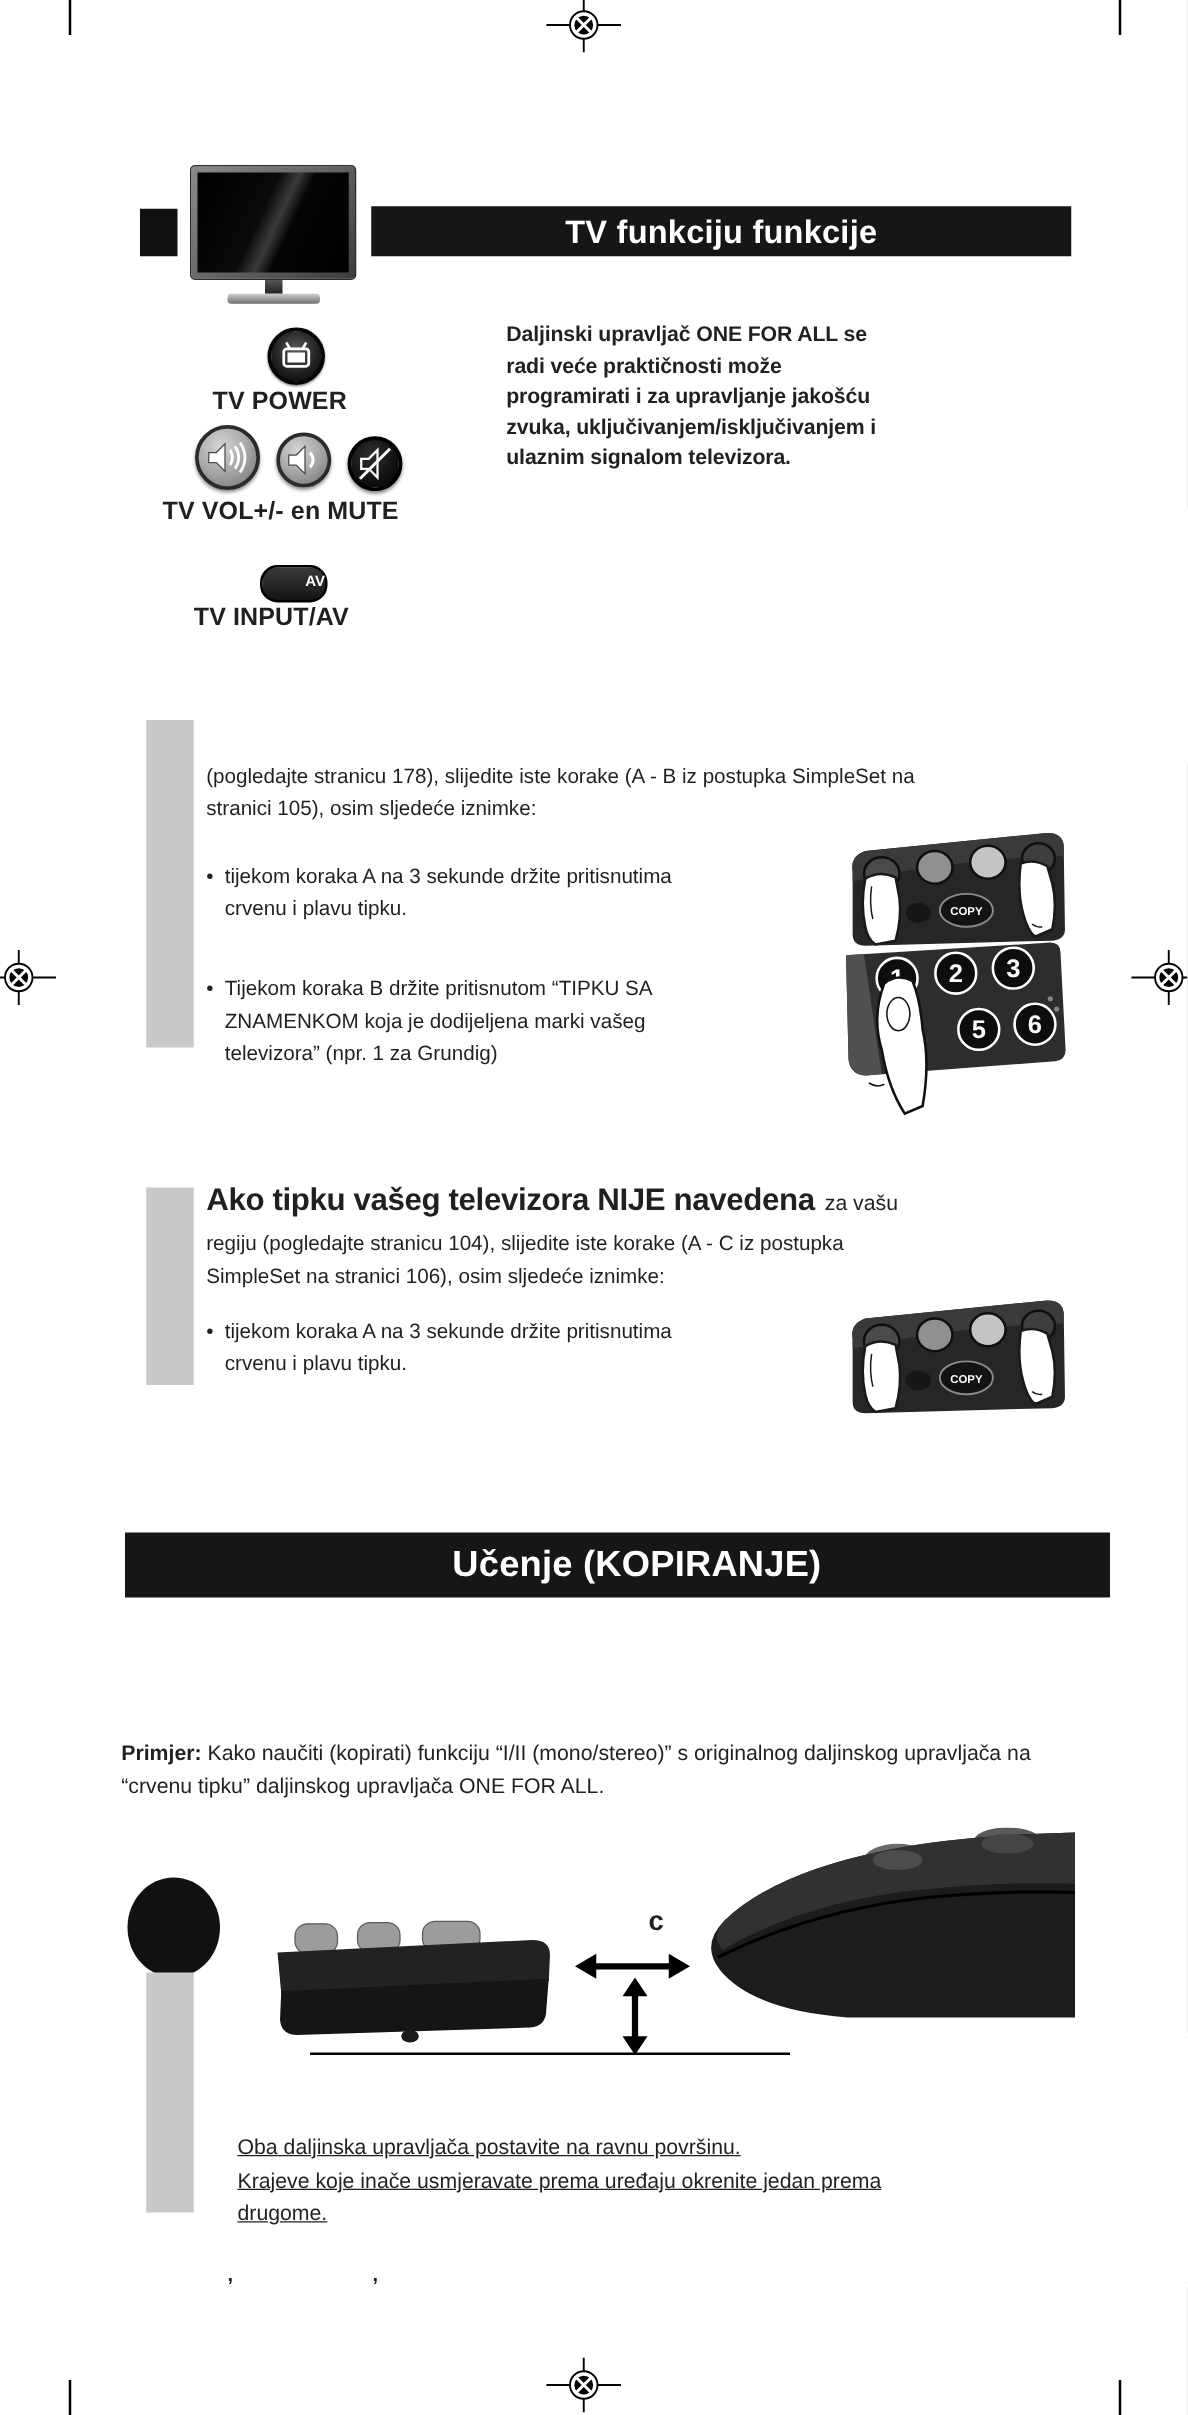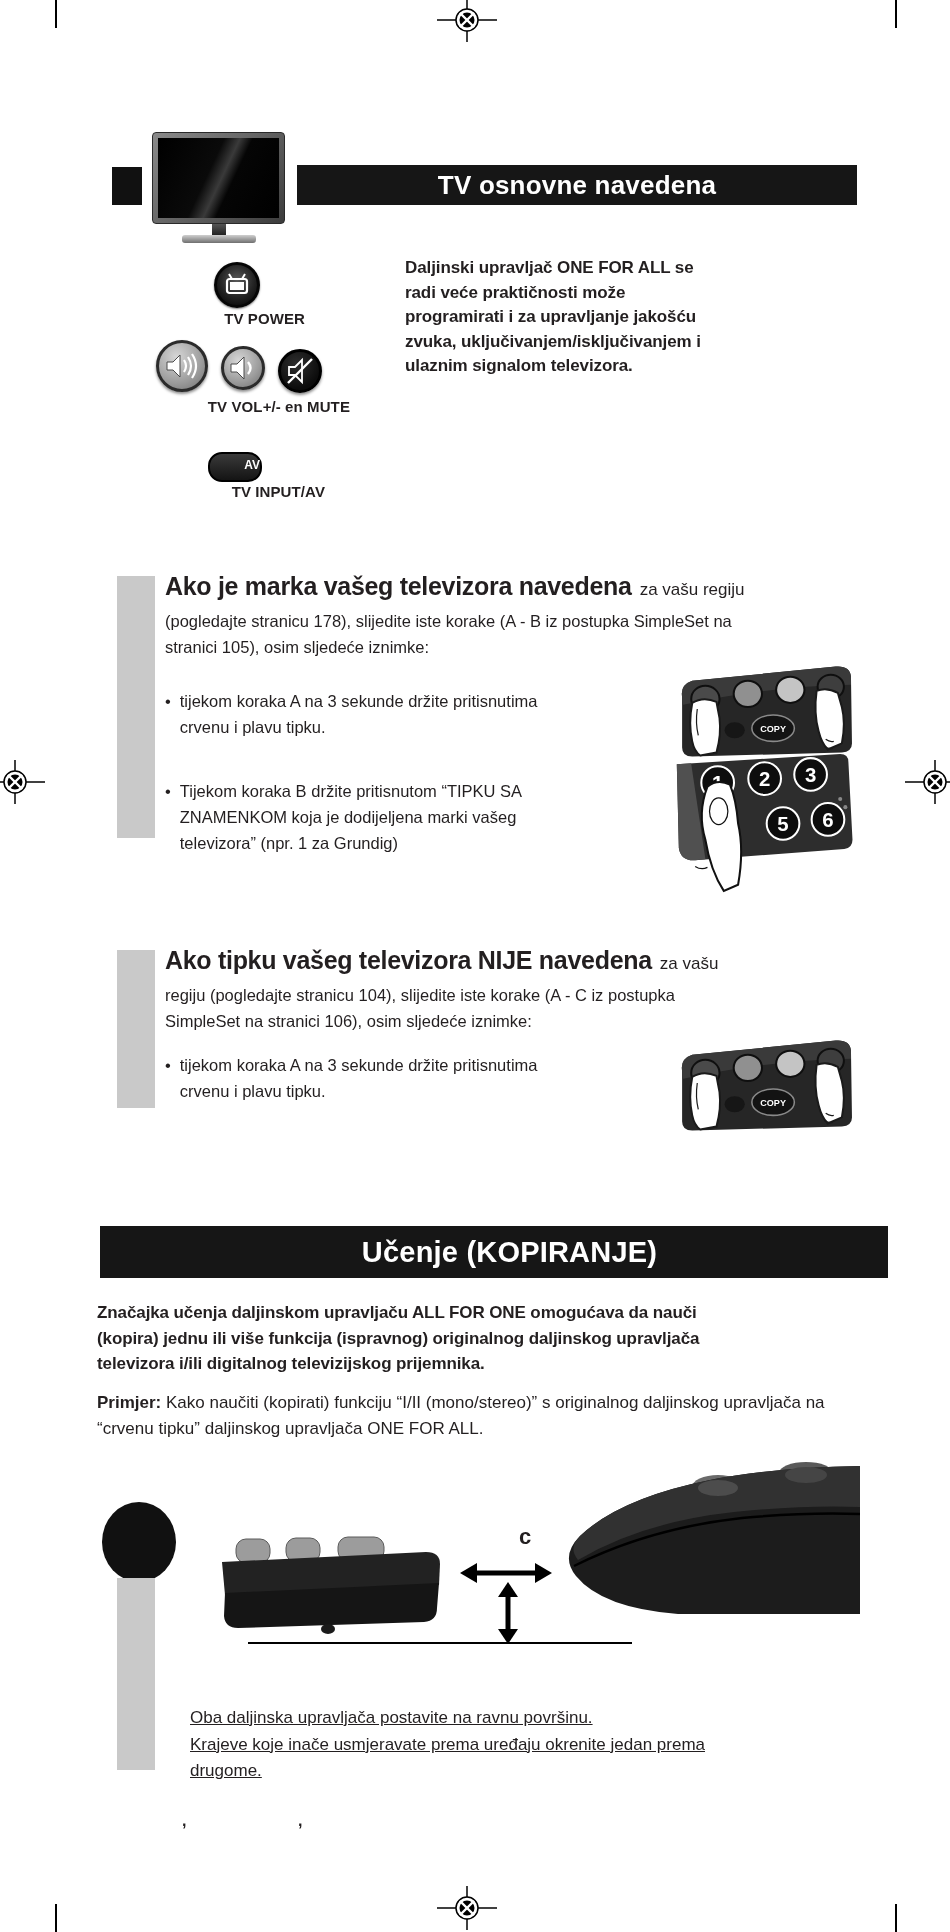--- a/index.html
+++ b/index.html
@@ -21,21 +21,21 @@
   .tv-frame{width:133px;height:92px;background:linear-gradient(135deg,#8a8a8a,#3c3c3c);border:1px solid #2a2a2a;border-radius:4px;padding:5px;box-sizing:border-box;}
   .tv-screen{width:100%;height:100%;background:linear-gradient(115deg,#000 0%,#0a0a0a 42%,#3a3a3a 52%,#050505 60%,#000 100%);}
   .tv-neck{width:14px;height:11px;background:linear-gradient(#555,#222);}
   .tv-base{width:74px;height:8px;background:linear-gradient(#cfcfcf,#6f6f6f);border-radius:3px;}
   
   .btn-round{border-radius:50%;display:flex;align-items:center;justify-content:center;box-sizing:border-box;}
   .btn-power{background:radial-gradient(circle at 50% 38%,#5a5a5a 0%,#222 55%,#000 100%);border:3px solid #060606;box-shadow:0 1px 2px rgba(0,0,0,.5);}
   .btn-vol{background:radial-gradient(circle at 38% 30%,#d6d6d6 0%,#9c9c9c 60%,#6f6f6f 100%);border:3px solid #2b2b2b;box-shadow:0 2px 3px rgba(0,0,0,.45);}
   .btn-mute{background:radial-gradient(circle at 40% 32%,#2e2e2e 0%,#0c0c0c 70%);border:3px solid #000;box-shadow:0 2px 3px rgba(0,0,0,.45);}
   .btn-av{background:linear-gradient(#3a3a3a,#141414);border:2px solid #000;border-radius:14px;color:#fff;font-weight:bold;font-size:12px;text-align:right;line-height:23px;}
-  .btn-label{font-weight:bold;font-size:15px;text-align:right;letter-spacing:.1px;}
+  .btn-label{font-weight:bold;font-size:20px;text-align:left;letter-spacing:.1px;}
   
   .intro-bold{font-size:17px;font-weight:bold;line-height:24.5px;letter-spacing:-.1px;}
   .sec-head-b{font-size:25px;font-weight:bold;letter-spacing:-.3px;}
   .sec-head-s{font-size:17px;font-weight:normal;margin-left:8px;}
   .body-txt{font-size:16.5px;line-height:26px;}
   .bullet-row{display:flex;gap:9px;font-size:16.5px;line-height:26px;}
   .bullet-mark{flex:0 0 auto;}
   .learn-intro{font-size:17px;font-weight:bold;line-height:25.5px;letter-spacing:-.1px;}
   .example{font-size:17px;line-height:26px;}
   .example b{font-weight:bold;}
@@ -90,21 +90,21 @@
   <div class="abs" style="left:112px;top:167px;width:30px;height:38px;background:#111;"></div>
 
   <div class="abs" style="left:152px;top:132px;width:133px;">
     <div class="tv-frame">
         <div class="tv-screen"></div>
       </div>
     <div class="tv-neck" style="margin:0 auto;"></div>
     <div class="tv-base" style="margin:0 auto;"></div>
   </div>
 
-  <div class="abs bar-black h1" style="left:297px;top:165px;width:560px;height:40px;">TV osnovne navedena</div>
+  <div class="abs bar-black h1" style="left:297px;top:165px;width:560px;height:40px;">TV funkciju funkcije</div>
 
   <div class="abs btn-round btn-power" style="left:214px;top:262px;width:46px;height:46px;">
     <svg width="28" height="26" viewBox="0 0 28 26">
       <path d="M9,7 L6,2 M19,7 L22,2" stroke="#fff" stroke-width="2" fill="none"></path>
       <rect x="4" y="7" width="20" height="14" rx="2.5" fill="none" stroke="#fff" stroke-width="2.2"></rect>
       <rect x="7" y="10" width="14" height="8" fill="#fff"></rect>
     </svg>
   </div>
   <div class="abs btn-label" style="left:170px;top:310px;width:135px;">TV POWER</div>
 
@@ -131,23 +131,20 @@
   <div class="abs btn-av" style="left:208px;top:452px;width:50px;height:26px;">AV</div>
   <div class="abs btn-label" style="left:155px;top:483px;width:170px;">TV INPUT/AV</div>
 
   <div class="abs intro-bold pre" style="left:405px;top:256px;width:330px;">Daljinski upravljač ONE FOR ALL se
 radi veće praktičnosti može
 programirati i za upravljanje jakošću
 zvuka, uključivanjem/isključivanjem i
 ulaznim signalom televizora.</div>
 
   <div class="abs side-bar" style="left:117px;top:576px;width:38px;height:262px;"></div>
-  <div class="abs" style="left:165px;top:572px;width:690px;">
-    <span class="sec-head-b">Ako je marka vašeg televizora navedena</span><span class="sec-head-s">za vašu regiju</span>
-  </div>
   <div class="abs body-txt pre" style="left:165px;top:608px;width:640px;">(pogledajte stranicu 178), slijedite iste korake (A - B iz postupka SimpleSet na
 stranici 105), osim sljedeće iznimke:</div>
 
   <div class="abs bullet-row" style="left:165px;top:688px;width:470px;">
     <span class="bullet-mark">•</span>
     <span class="pre">tijekom koraka A na 3 sekunde držite pritisnutima
 crvenu i plavu tipku.</span>
   </div>
 
   <svg class="abs" style="left:672px;top:656px;" width="182" height="102" viewBox="0 0 180 100">
@@ -217,23 +214,20 @@
     <ellipse cx="100" cy="71" rx="21" ry="13" fill="#131313" stroke="#8a8a8a" stroke-width="1.5"></ellipse>
     <text x="100" y="75" text-anchor="middle" font-size="9" font-weight="bold" fill="#ffffff">COPY</text>
     <path d="M20,46 q-4,20 0,38 q2,10 8,14 l16,-3 q5,-18 3,-34 l-3,-16 q-13,-6 -24,1 Z" fill="#fff" stroke="#1a1a1a" stroke-width="2"></path>
     <path d="M25,52 q-2,14 1,26" stroke="#1a1a1a" stroke-width="1.2" fill="none"></path>
     <path d="M143,34 q-3,22 2,40 q3,12 9,18 l14,-6 q4,-20 0,-36 l-4,-14 q-11,-6 -21,-2 Z" fill="#fff" stroke="#1a1a1a" stroke-width="2"></path>
     <path d="M152,82 q4,3 8,2 M151,89 q4,3 8,2" stroke="#1a1a1a" stroke-width="1.2" fill="none"></path>
   </svg>
 
   <div class="abs bar-black h2" style="left:100px;top:1226px;width:757px;height:52px;padding-left:31px;">Učenje (KOPIRANJE)</div>
 
-  <div class="abs learn-intro pre" style="left:97px;top:1300px;width:740px;">Značajka učenja daljinskom upravljaču ALL FOR ONE omogućava da nauči
-(kopira) jednu ili više funkcija (ispravnog) originalnog daljinskog upravljača
-televizora i/ili digitalnog televizijskog prijemnika.</div>
 
   <div class="abs example" style="left:97px;top:1390px;width:736px;">
     <b>Primjer:</b><span> Kako naučiti (kopirati) funkciju “I/II (mono/stereo)” s originalnog daljinskog upravljača na “crvenu tipku” daljinskog upravljača ONE FOR ALL.</span>
   </div>
 
   <div class="abs" style="left:102px;top:1502px;width:74px;height:80px;border-radius:50%;background:#111;"></div>
   <div class="abs side-bar" style="left:117px;top:1578px;width:38px;height:192px;"></div>
 
   <svg class="abs" style="left:216px;top:1530px;" width="233" height="106" viewBox="0 0 233 106">
     <rect x="20" y="9" width="34" height="24" rx="10" fill="#9c9c9c" stroke="#5a5a5a"></rect>

